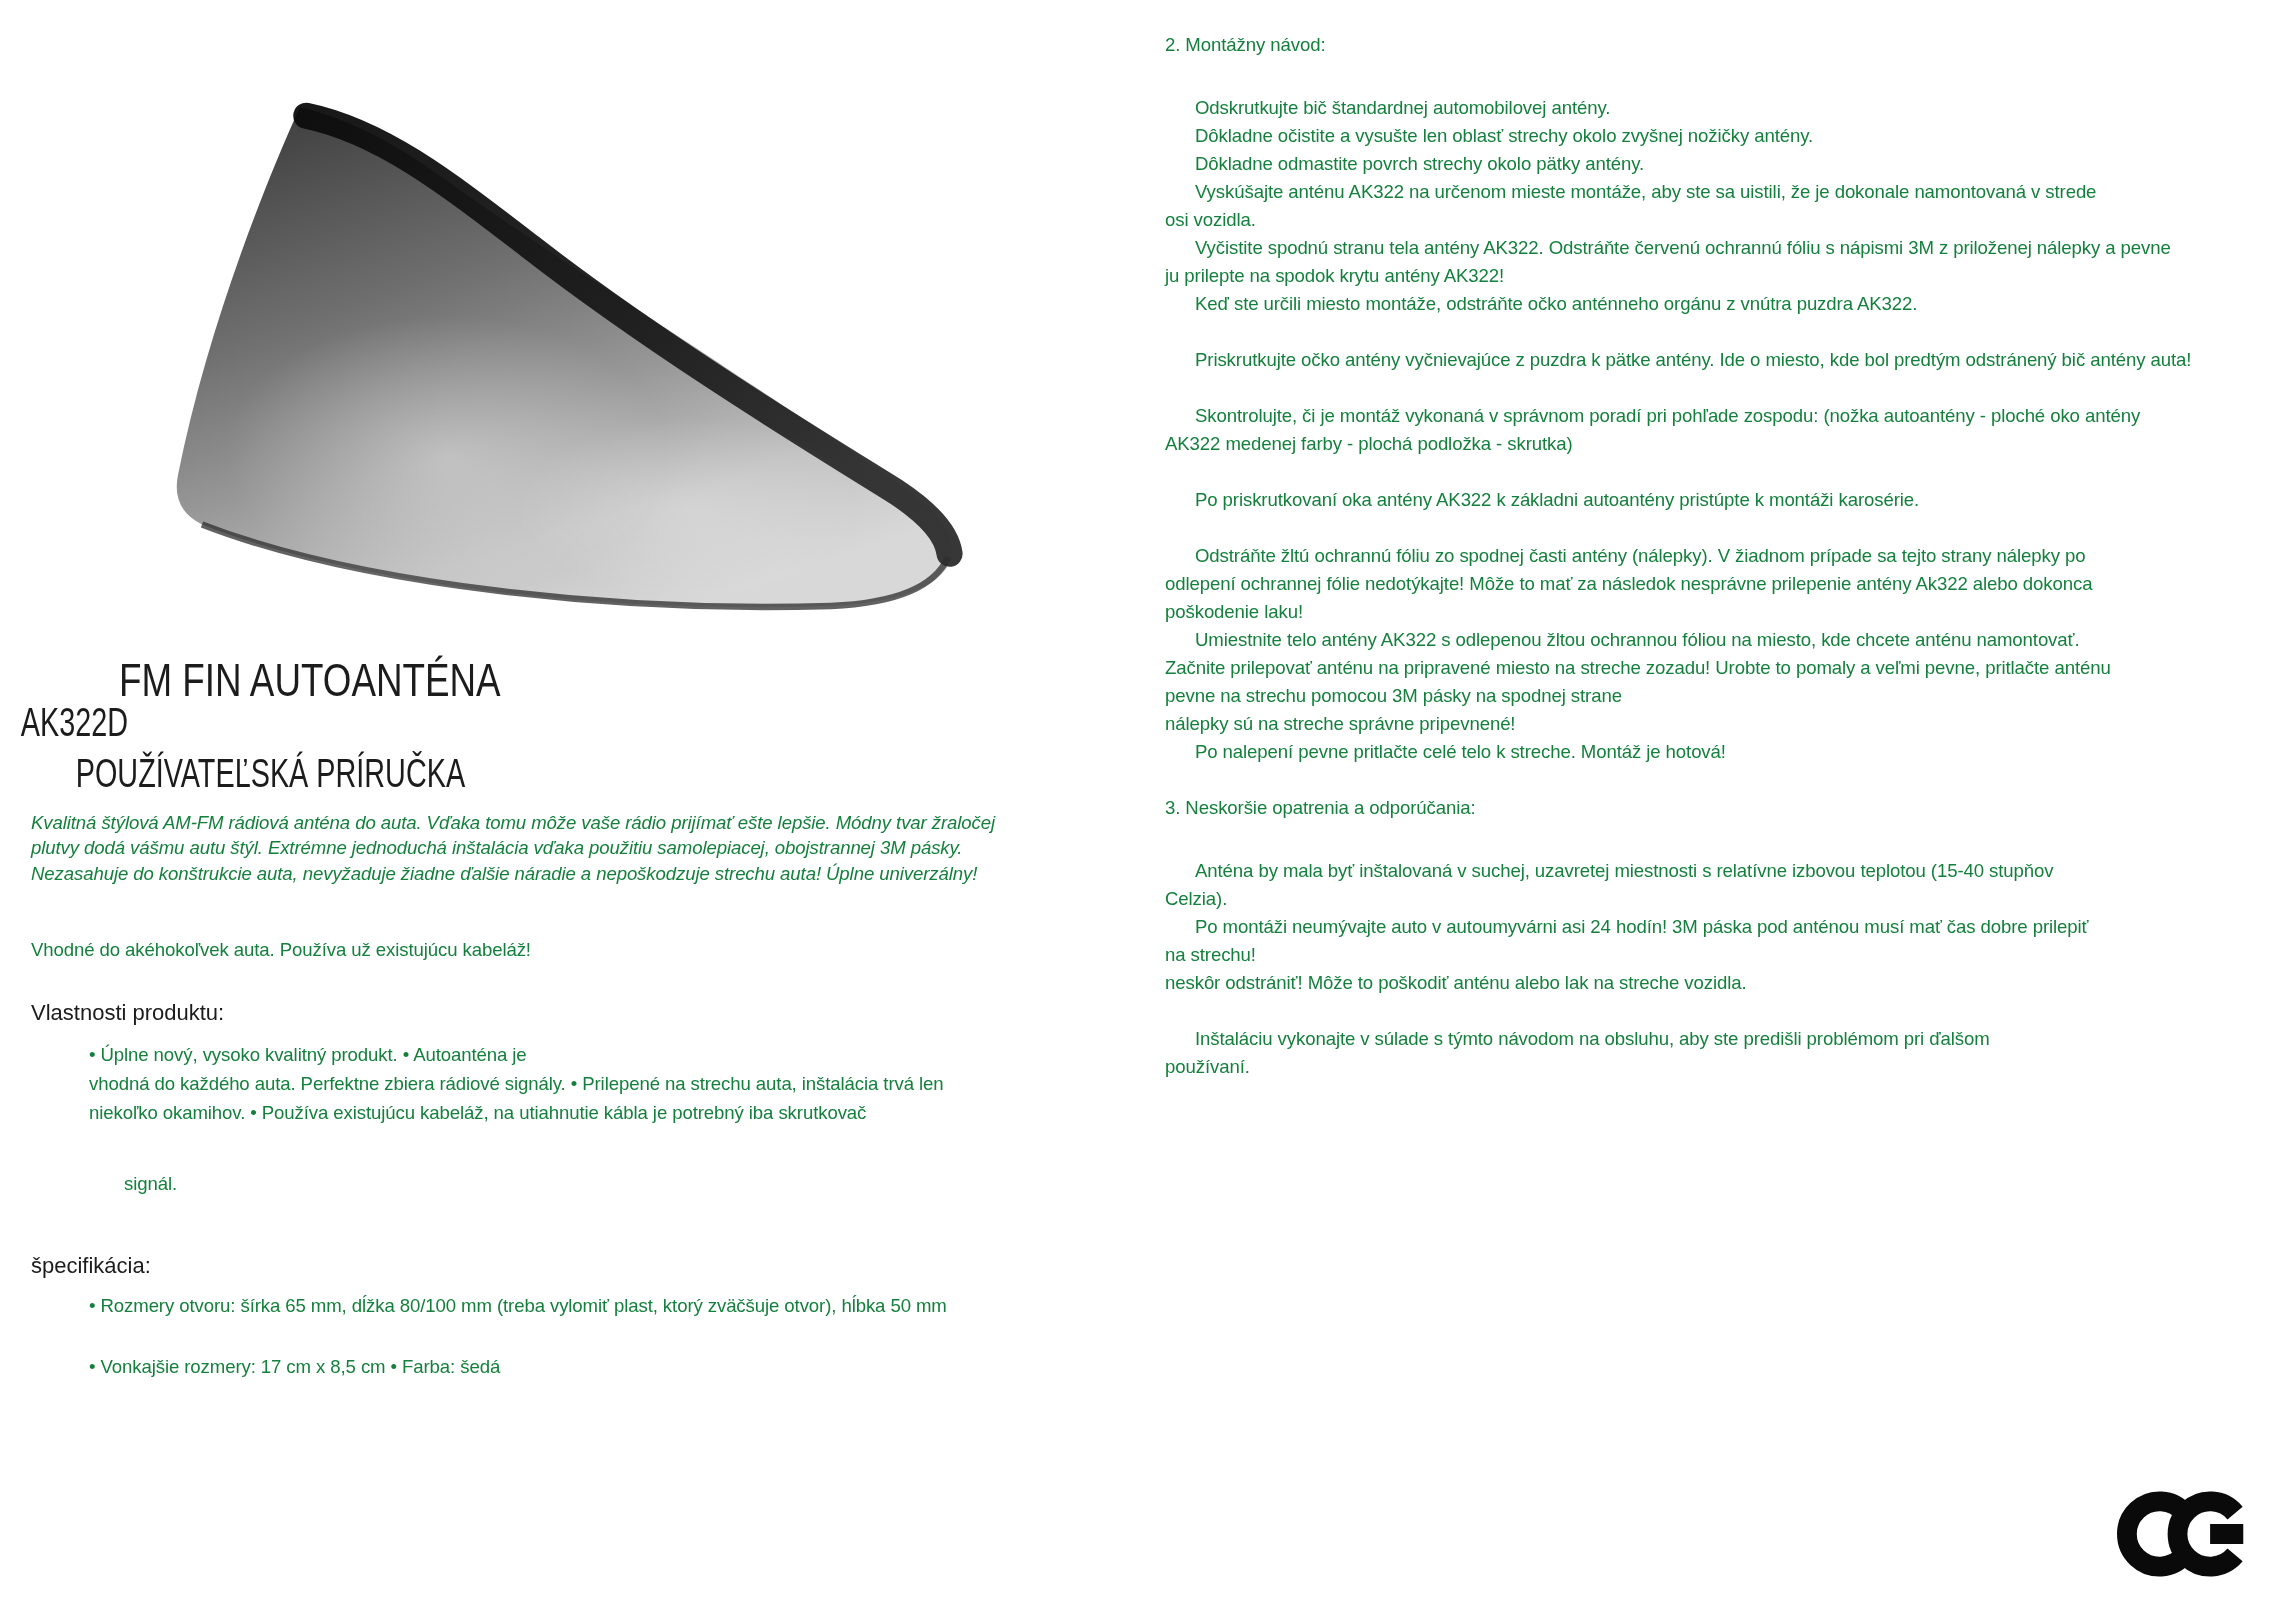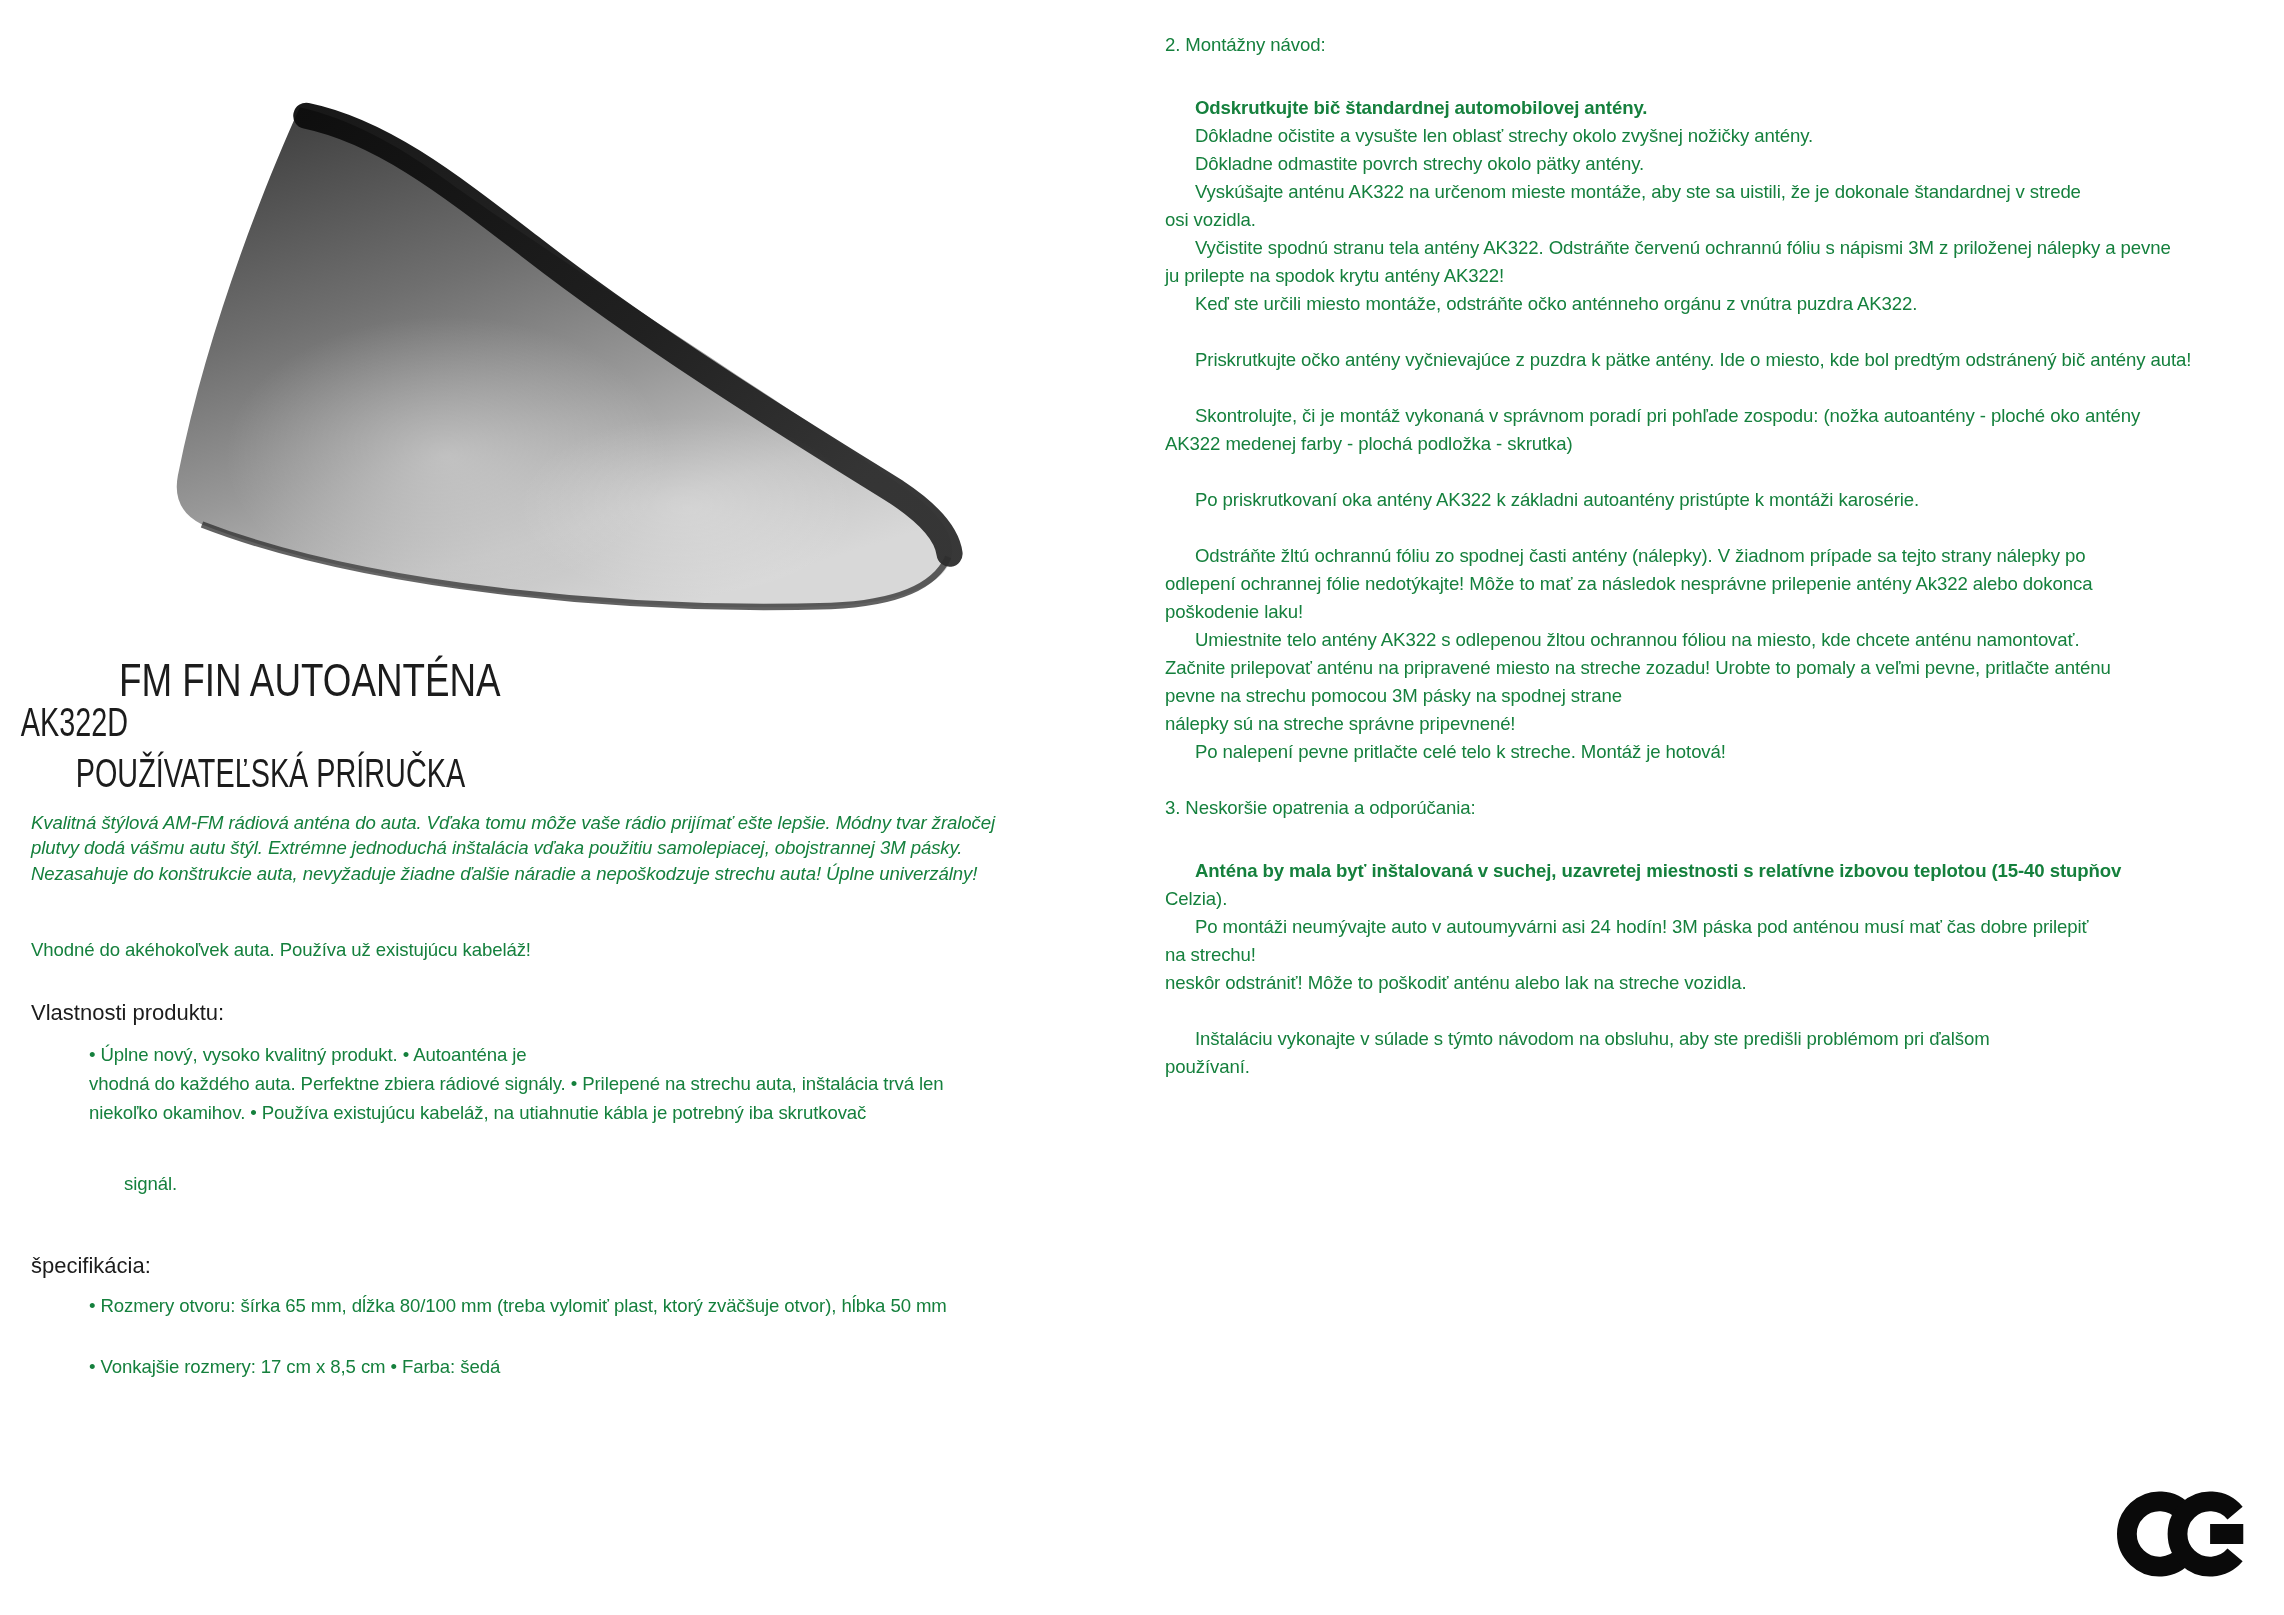--- a/index.html
+++ b/index.html
@@ -4,21 +4,21 @@
 <style>
   html,body{margin:0;padding:0;background:#ffffff;}
   .page{position:relative;width:2284px;height:1616px;background:#ffffff;
         font-family:"Liberation Sans", sans-serif;color:#1c1c1c;overflow:hidden;}
   .abs{position:absolute;}
   .body-text{font-size:18.6px;letter-spacing:-0.1px;white-space:pre;color:#15803d;}
   
   .rline{height:28px;line-height:28px;}
   .indent{padding-left:30px;}
   .gap1{margin-top:28px;}
-  .after-heading{margin-top:35px;font-weight:bold;}
+  .after-heading{margin-top:35px;}
   .sec-gap{margin-top:28px;}
   
   .iline{height:25.4px;line-height:25.4px;}
   .fline{height:29px;line-height:29px;}
   .sline{height:28px;line-height:28px;margin-bottom:33px;}
   
   .main-title{font-size:46px;line-height:1;font-weight:400;white-space:pre;
               transform:scaleX(0.8);transform-origin:left top;}
   .center-wrap{left:0;width:1128px;text-align:left;}
   .sub-title{display:inline-block;font-size:40px;line-height:1;font-weight:400;white-space:pre;
@@ -107,21 +107,21 @@
   <div class="abs" style="left:89px;top:1292px;" id="specs">
       <div class="body-text sline">• Rozmery otvoru: šírka 65 mm, dĺžka 80/100 mm (treba vylomiť plast, ktorý zväčšuje otvor), hĺbka 50 mm</div>
       <div class="body-text sline">• Vonkajšie rozmery: 17 cm x 8,5 cm • Farba: šedá</div>
     </div>
 
   <div class="abs" style="left:1165px;top:31px;width:1116px;" id="rightcol">
       <div class="body-text rline">2. Montážny návod:</div>
       <div class="body-text rline indent after-heading">Odskrutkujte bič štandardnej automobilovej antény.</div>
       <div class="body-text rline indent">Dôkladne očistite a vysušte len oblasť strechy okolo zvyšnej nožičky antény.</div>
       <div class="body-text rline indent">Dôkladne odmastite povrch strechy okolo pätky antény.</div>
-      <div class="body-text rline indent">Vyskúšajte anténu AK322 na určenom mieste montáže, aby ste sa uistili, že je dokonale štandardnej v strede</div>
+      <div class="body-text rline indent">Vyskúšajte anténu AK322 na určenom mieste montáže, aby ste sa uistili, že je dokonale namontovaná v strede</div>
       <div class="body-text rline">osi vozidla.</div>
       <div class="body-text rline indent">Vyčistite spodnú stranu tela antény AK322. Odstráňte červenú ochrannú fóliu s nápismi 3M z priloženej nálepky a pevne</div>
       <div class="body-text rline">ju prilepte na spodok krytu antény AK322!</div>
       <div class="body-text rline indent">Keď ste určili miesto montáže, odstráňte očko anténneho orgánu z vnútra puzdra AK322.</div>
       <div class="body-text rline indent gap1">Priskrutkujte očko antény vyčnievajúce z puzdra k pätke antény. Ide o miesto, kde bol predtým odstránený bič antény auta!</div>
       <div class="body-text rline indent gap1">Skontrolujte, či je montáž vykonaná v správnom poradí pri pohľade zospodu: (nožka autoantény - ploché oko antény</div>
       <div class="body-text rline">AK322 medenej farby - plochá podložka - skrutka)</div>
       <div class="body-text rline indent gap1">Po priskrutkovaní oka antény AK322 k základni autoantény pristúpte k montáži karosérie.</div>
       <div class="body-text rline indent gap1">Odstráňte žltú ochrannú fóliu zo spodnej časti antény (nálepky). V žiadnom prípade sa tejto strany nálepky po</div>
       <div class="body-text rline">odlepení ochrannej fólie nedotýkajte! Môže to mať za následok nesprávne prilepenie antény Ak322 alebo dokonca</div>

